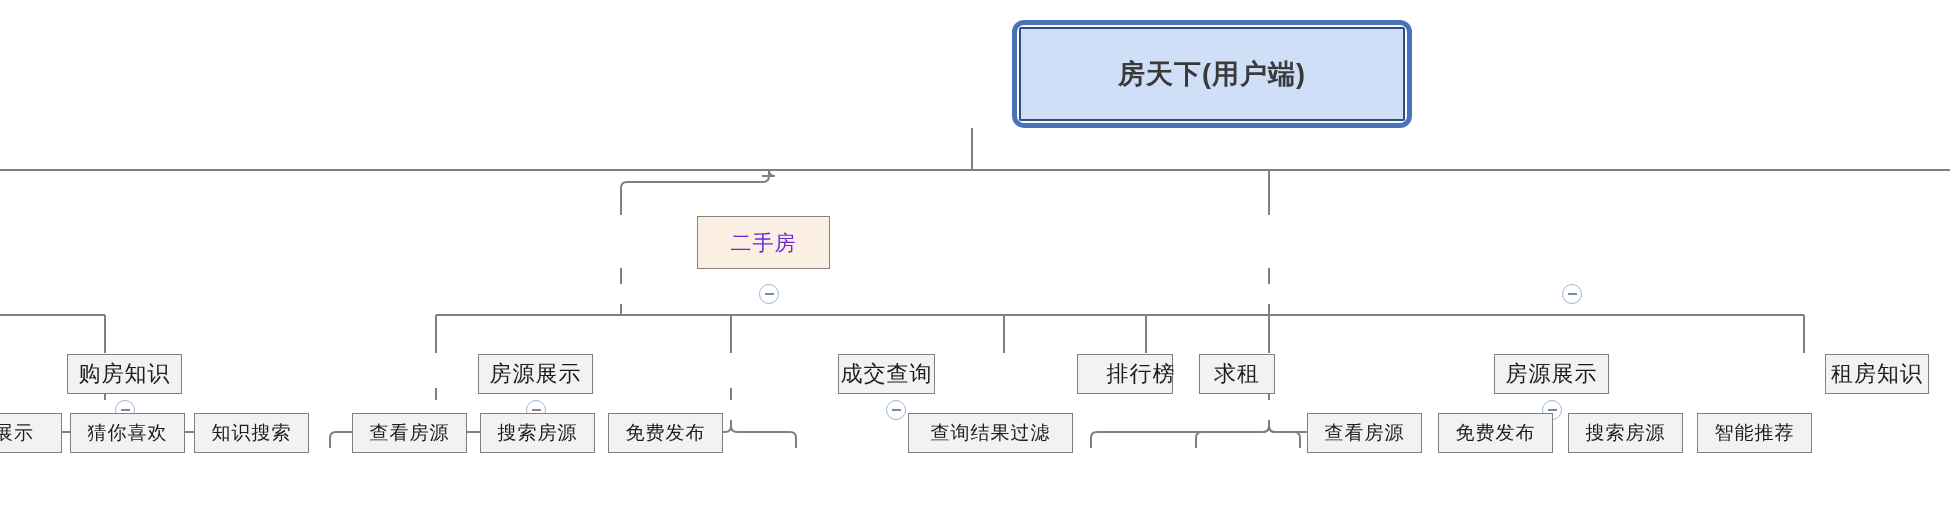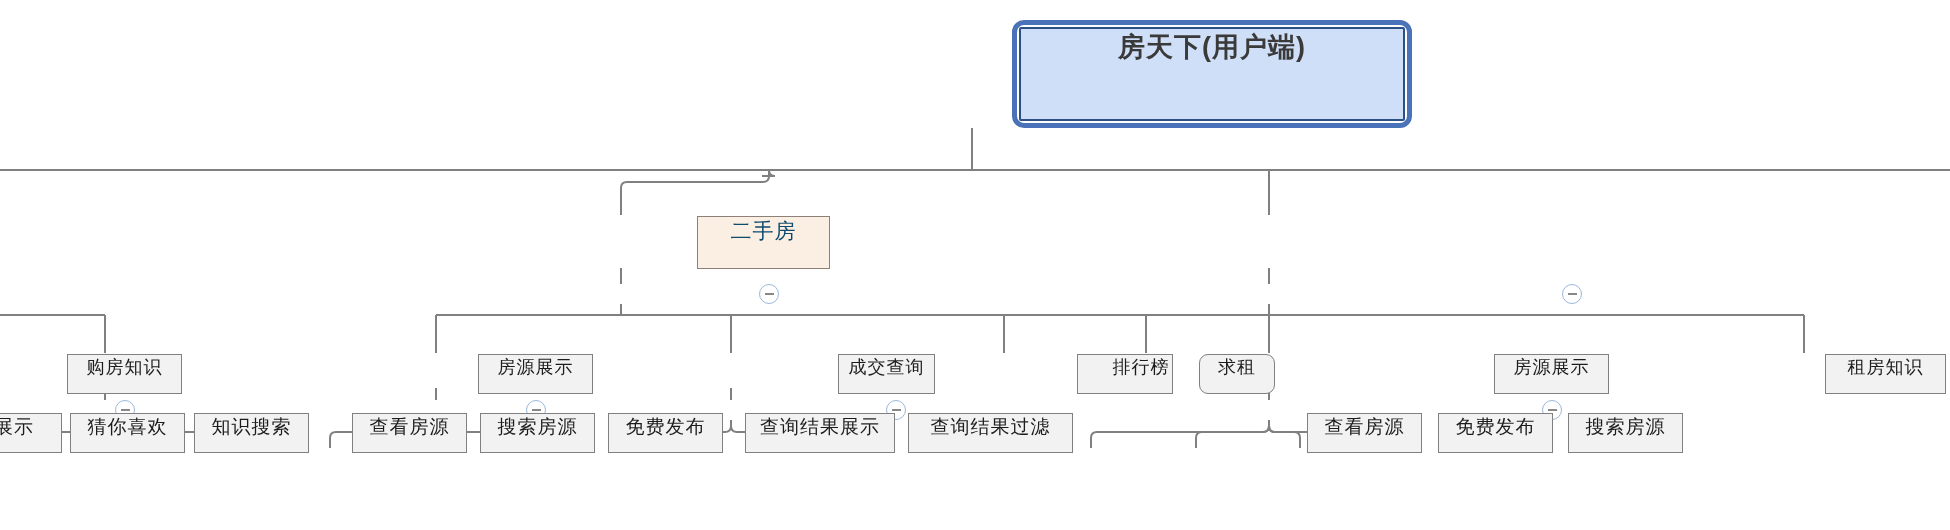--- a/index.html
+++ b/index.html
@@ -13,21 +13,21 @@
   }
   #canvas{position:absolute;left:0;top:0;width:1950px;height:530px;}
 
   
   #edges{position:absolute;left:0;top:0;width:1950px;height:530px;pointer-events:none;}
 
   
   .node{
     position:absolute;
     box-sizing:border-box;
-    display:flex;justify-content:center;
+    display:flex;align-items:center;justify-content:center;
     text-align:center;
     color:#1c1c1c;
     white-space:nowrap;
     letter-spacing:1px;
   }
 
   
   .node-root{
     background:#cfdff7;
     border:2px solid #2c4f85;
@@ -42,28 +42,28 @@
     border-radius:12px;
     box-sizing:border-box;
     background:transparent;
   }
 
   
   .node-l2{
     background:#fbeee2;
     border:1.5px solid #8c8178;
     font-size:21px;
-    color:#0c4a6e;
+    color:#6d28d9;
   }
 
   
   .node-l3{
     background:#f2f2f2;
     border:1.5px solid #808080;
-    font-size:18px;
+    font-size:22px;
   }
 
   
   .node-l4{
     background:#f2f2f2;
     border:1.5px solid #808080;
     font-size:19px;
   }
 
   
@@ -181,32 +181,32 @@
     <span>成交查询</span>
   </div>
   <div class="toggle" style="left:886px;top:400px;">
     <span class="bar"></span>
   </div>
 
   <div class="node node-l3" style="left:1077px;top:354px;width:96px;height:40px;padding-left:32px;">
     <span>排行榜</span>
   </div>
 
-  <div class="node node-l3" style="left:1199px;top:354px;width:76px;height:40px;border-radius:9px;">
+  <div class="node node-l3" style="left:1199px;top:354px;width:76px;height:40px;">
     <span>求租</span>
   </div>
 
   <div class="node node-l3" style="left:1494px;top:354px;width:115px;height:40px;">
     <span>房源展示</span>
   </div>
   <div class="toggle" style="left:1542px;top:400px;">
     <span class="bar"></span>
   </div>
 
-  <div class="node node-l3" style="left:1825px;top:354px;width:121px;height:40px;">
+  <div class="node node-l3" style="left:1825px;top:354px;width:104px;height:40px;">
     <span>租房知识</span>
   </div>
 
   <div class="node node-l4" style="left:-34px;top:413px;width:96px;height:40px;">
     <span>展示</span>
   </div>
 
   <div class="node node-l4" style="left:70px;top:413px;width:115px;height:40px;">
     <span>猜你喜欢</span>
   </div>
@@ -220,34 +220,34 @@
   </div>
 
   <div class="node node-l4" style="left:480px;top:413px;width:115px;height:40px;">
     <span>搜索房源</span>
   </div>
 
   <div class="node node-l4" style="left:608px;top:413px;width:115px;height:40px;">
     <span>免费发布</span>
   </div>
 
-  <div class="node node-l4" style="left:745px;top:413px;width:150px;height:40px;">
-    <span>查询结果展示</span>
-  </div>
 
   <div class="node node-l4" style="left:908px;top:413px;width:165px;height:40px;">
     <span>查询结果过滤</span>
   </div>
 
   <div class="node node-l4" style="left:1307px;top:413px;width:115px;height:40px;">
     <span>查看房源</span>
   </div>
 
   <div class="node node-l4" style="left:1438px;top:413px;width:115px;height:40px;">
     <span>免费发布</span>
   </div>
 
   <div class="node node-l4" style="left:1568px;top:413px;width:115px;height:40px;">
     <span>搜索房源</span>
   </div>
 
+  <div class="node node-l4" style="left:1697px;top:413px;width:115px;height:40px;">
+    <span>智能推荐</span>
+  </div>
 
 </div>
 
 </body></html>

